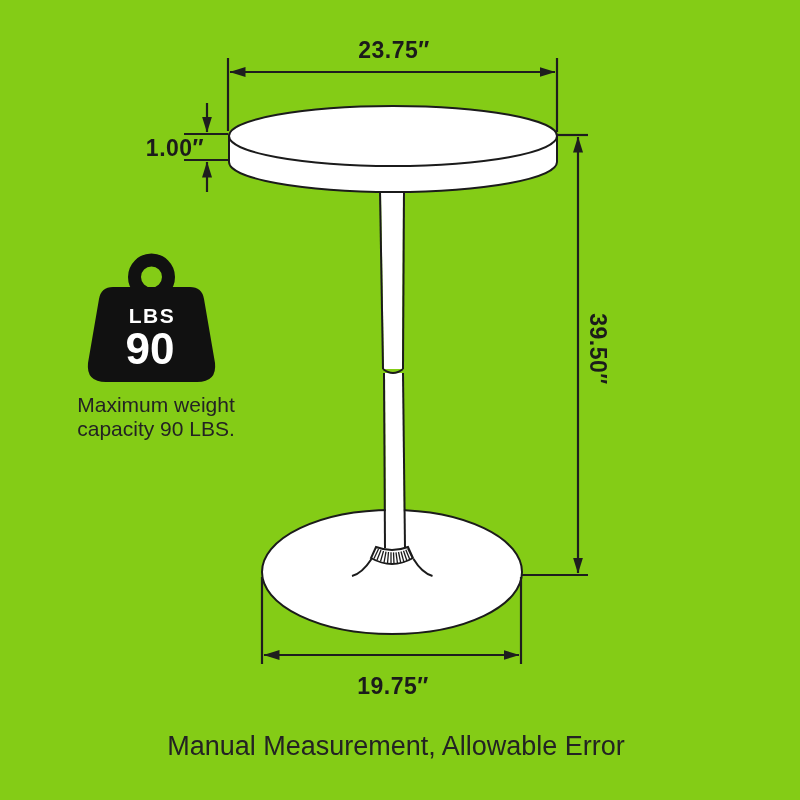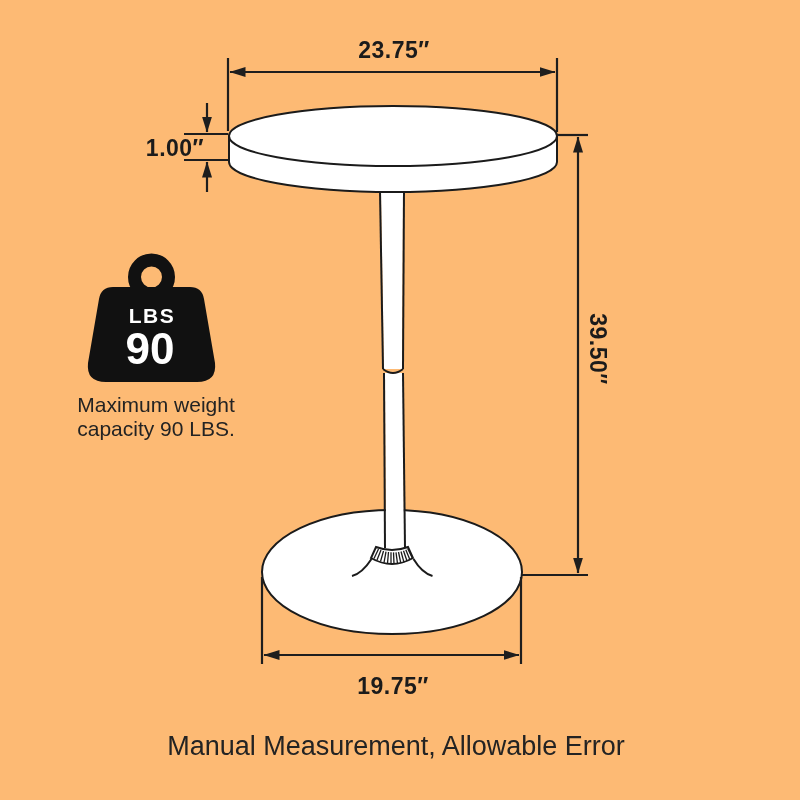--- a/index.html
+++ b/index.html
@@ -4,21 +4,21 @@
 <style>
   html, body {
     margin: 0;
     padding: 0;
     background: #ffffff;
   }
   .stage {
     position: relative;
     width: 800px;
     height: 800px;
-    background: #fdba74;
+    background: #84cc16;
     overflow: hidden;
   }
   svg {
     display: block;
   }
   svg text {
     font-family: "Liberation Sans", "DejaVu Sans", sans-serif;
     fill: #1b1b1b;
   }
   .dim-label {

